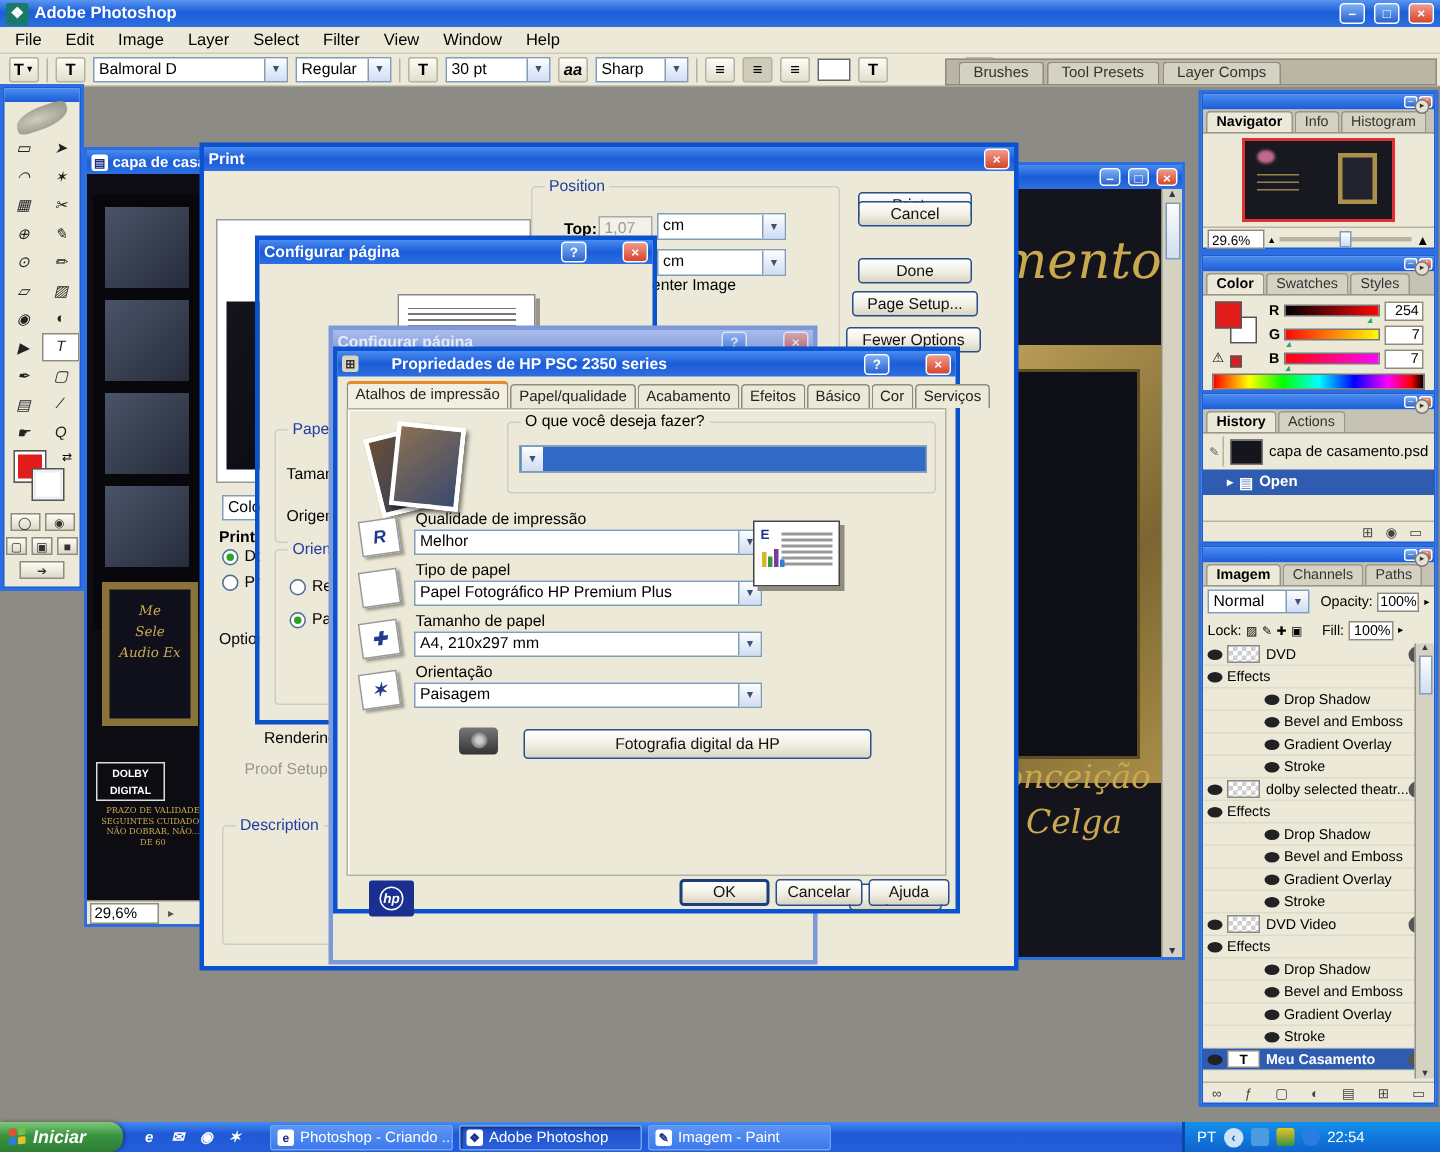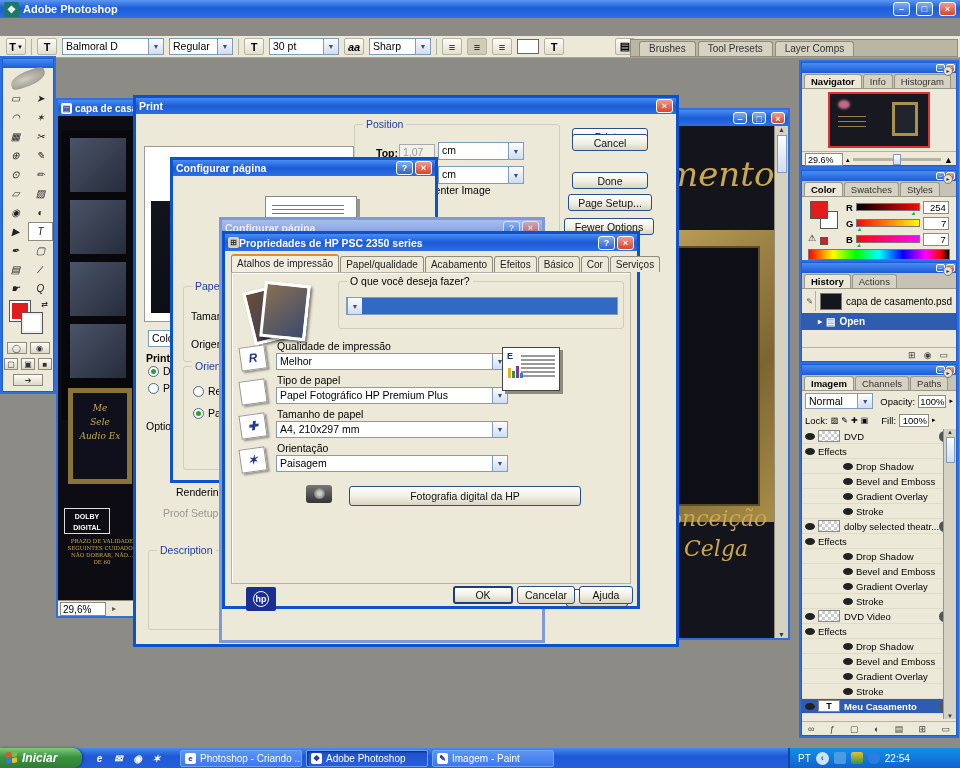--- a/index.html
+++ b/index.html
@@ -13,21 +13,21 @@
 #menubar{position:absolute;left:0;top:18px;width:960px;height:18px;background:#ece9d8;border-bottom:1px solid #cfccba;display:flex;align-items:center;padding-left:2px}
 .mitem{padding:2px 8px;font-size:11px}
 #obar{position:absolute;left:0;top:36px;width:960px;height:22px;background:#ece9d8;border-bottom:1px solid #a9a695;display:flex;align-items:center;gap:5px;padding-left:6px}
 #obar .combo{position:static;height:17px}
 .osep{width:1px;height:16px;background:#b6b3a2}
 .oicon{height:17px;min-width:20px;border:1px solid #b6b3a2;border-radius:2px;background:linear-gradient(#fdfcf6,#e2dfcd);display:flex;align-items:center;justify-content:center;font-size:11px;font-weight:700;gap:1px;padding:0 2px}
 .well{position:absolute;right:2px;top:3px;width:328px;height:18px;background:#b9b6a6;border:1px solid #8f8c7d;display:flex;align-items:flex-end;padding-left:8px}
 .welltab{height:15px;padding:1px 9px;background:#d6d2c2;border:1px solid #8f8c7d;border-bottom:0;border-radius:3px 3px 0 0;font-size:10px;color:#333;margin-right:2px;white-space:nowrap}
 
 .xpwin{position:absolute;background:#ece9d8;outline:3px solid #0b53ce}
-.tbar{height:16px;background:linear-gradient(180deg,#4a8cf0,#1b5cd8 50%,#2e6fe0);display:flex;align-items:center;color:#fff;font-weight:700;font-size:10.5px;padding:0 3px;gap:0}
+.tbar{height:16px;background:linear-gradient(180deg,#4a8cf0,#1b5cd8 50%,#2e6fe0);display:flex;align-items:center;color:#fff;font-weight:700;font-size:10.5px;padding:0 3px;gap:22px}
 .tbar .ttl{flex:1;white-space:nowrap;overflow:hidden}
 .tbar.inactive{background:linear-gradient(180deg,#aabced,#7e99d8);color:#e6ebf8}
 .lbl{position:absolute;font-size:10.5px;white-space:nowrap}
 .legend{color:#1f3da0}
 .fieldset{position:absolute;border:1px solid #cfcdbd;border-radius:3px}
 .fieldset .leg{position:absolute;top:-7px;left:8px;background:#ece9d8;padding:0 3px;font-size:10.5px;white-space:nowrap}
 .combo{position:absolute;background:#fff;border:1px solid #7f9db9;display:flex;align-items:stretch;font-size:10.5px;overflow:hidden}
 .cval{flex:1;padding:1px 3px;white-space:nowrap;overflow:hidden}
 .cbtn{width:15px;flex:none;background:linear-gradient(#fdfdfd,#cfddf3);border-left:1px solid #7f9db9;color:#39527a;font-size:7px;display:flex;align-items:center;justify-content:center}
 .combo.sel{background:#316ac5}
@@ -120,21 +120,21 @@
 .hpfr{flex:1;position:relative;height:32px}
 .hplabel{position:absolute;left:3px;top:0;font-size:10.5px}
 .hpcombo{left:2px;top:13px;width:232px;height:17px}
 .camera{width:26px;height:18px;background:linear-gradient(#777,#333);border-radius:3px;margin:0 8px 3px 2px;position:relative}
 .camera b{position:absolute;left:8px;top:3px;width:11px;height:11px;border-radius:50%;background:radial-gradient(#ccc 25%,#444)}
 .hppreview{position:absolute;left:270px;top:74px;width:58px;height:44px;background:#fff;border:1px solid #444;box-shadow:3px 3px 0 #8f8c7d;padding:4px}
 .pline{height:2px;background:#999;margin:2px 0 0 14px}
 .pbars{position:absolute;left:5px;top:18px;display:flex;align-items:flex-end;gap:1px}
 .pbars i{width:3px;display:block}
 .hplogo{position:absolute;left:14px;top:314px;width:30px;height:24px;background:#1a2f8f;border-radius:2px;display:flex;align-items:center;justify-content:center}
-.hplogo b{width:16px;height:16px;border:1px solid #fff;border-radius:50%;color:#fff;font-size:9px;text-align:center;line-height:14px}
+.hplogo b{width:16px;height:16px;border:1px solid #fff;border-radius:50%;color:#fff;font-style:italic;font-size:9px;text-align:center;line-height:14px}
 
 #taskbar{position:absolute;left:0;top:748px;width:960px;height:20px;background:linear-gradient(180deg,#418cf0,#2059d6 40%,#245edb);display:flex;align-items:center;z-index:9}
 #startbtn{height:20px;width:82px;border-radius:0 9px 9px 0;background:linear-gradient(180deg,#7ec97a,#3a9440 45%,#2e7d33);display:flex;align-items:center;gap:4px;padding:0 10px 0 6px;color:#fff;font-weight:700;font-style:italic;font-size:12px;box-shadow:1px 0 3px rgba(0,0,0,.4)}
 .flag{width:12px;height:12px;display:grid;grid-template-columns:5px 5px;grid-template-rows:5px 5px;gap:1px;transform:skewY(-6deg)}
 .flag i{border-radius:1px}
 .ql{display:flex;gap:4px;align-items:center;margin-left:10px}
 .qli{width:15px;height:15px;border-radius:2px;display:flex;align-items:center;justify-content:center;font-size:10px;font-weight:700;color:#fff}
 .tasks{display:flex;gap:4px;margin-left:16px}
 .task{width:122px;height:17px;border-radius:2px;background:linear-gradient(#5c95f2,#3c78ee);border:1px solid #6fa3f5;color:#fff;font-size:10px;display:flex;align-items:center;gap:4px;padding:0 4px;overflow:hidden;white-space:nowrap}
 .task.active{background:linear-gradient(#1e50c8,#2a60da);box-shadow:inset 1px 1px 2px rgba(0,0,0,.5)}
@@ -149,29 +149,41 @@
 <div id="screen">
 
   <div id="apptitle">
     <span class="qli" style="background:#1a7a6a">❖</span>
     <span class="ttl" style="flex:1">Adobe Photoshop</span>
     <span class="wbtn">–</span>
     <span class="wbtn">□</span>
     <span class="wbtn close">×</span>
   </div>
 
+  <div id="menubar">
+
+  <span class="mitem">File</span>
+      <span class="mitem">Edit</span>
+      <span class="mitem">Image</span>
+      <span class="mitem">Layer</span>
+      <span class="mitem">Select</span>
+      <span class="mitem">Filter</span>
+      <span class="mitem">View</span>
+      <span class="mitem">Window</span>
+      <span class="mitem">Help</span>
+    </div>
 
   <div id="obar">
     <span class="oicon">
         <b>T</b>
         <i style="font-size:6px">▼</i>
       </span>
     <span class="osep"></span>
     <span class="oicon">T</span>
-    <span class="combo" style="width:102px">
+    <span class="combo" style="width:130px">
         <span class="cval">Balmoral D</span>
         <span class="cbtn">▼</span>
       </span>
     <span class="combo" style="width:64px">
         <span class="cval">Regular</span>
         <span class="cbtn">▼</span>
       </span>
     <span class="osep"></span>
     <span class="oicon">T</span>
     <span class="combo" style="width:70px">

